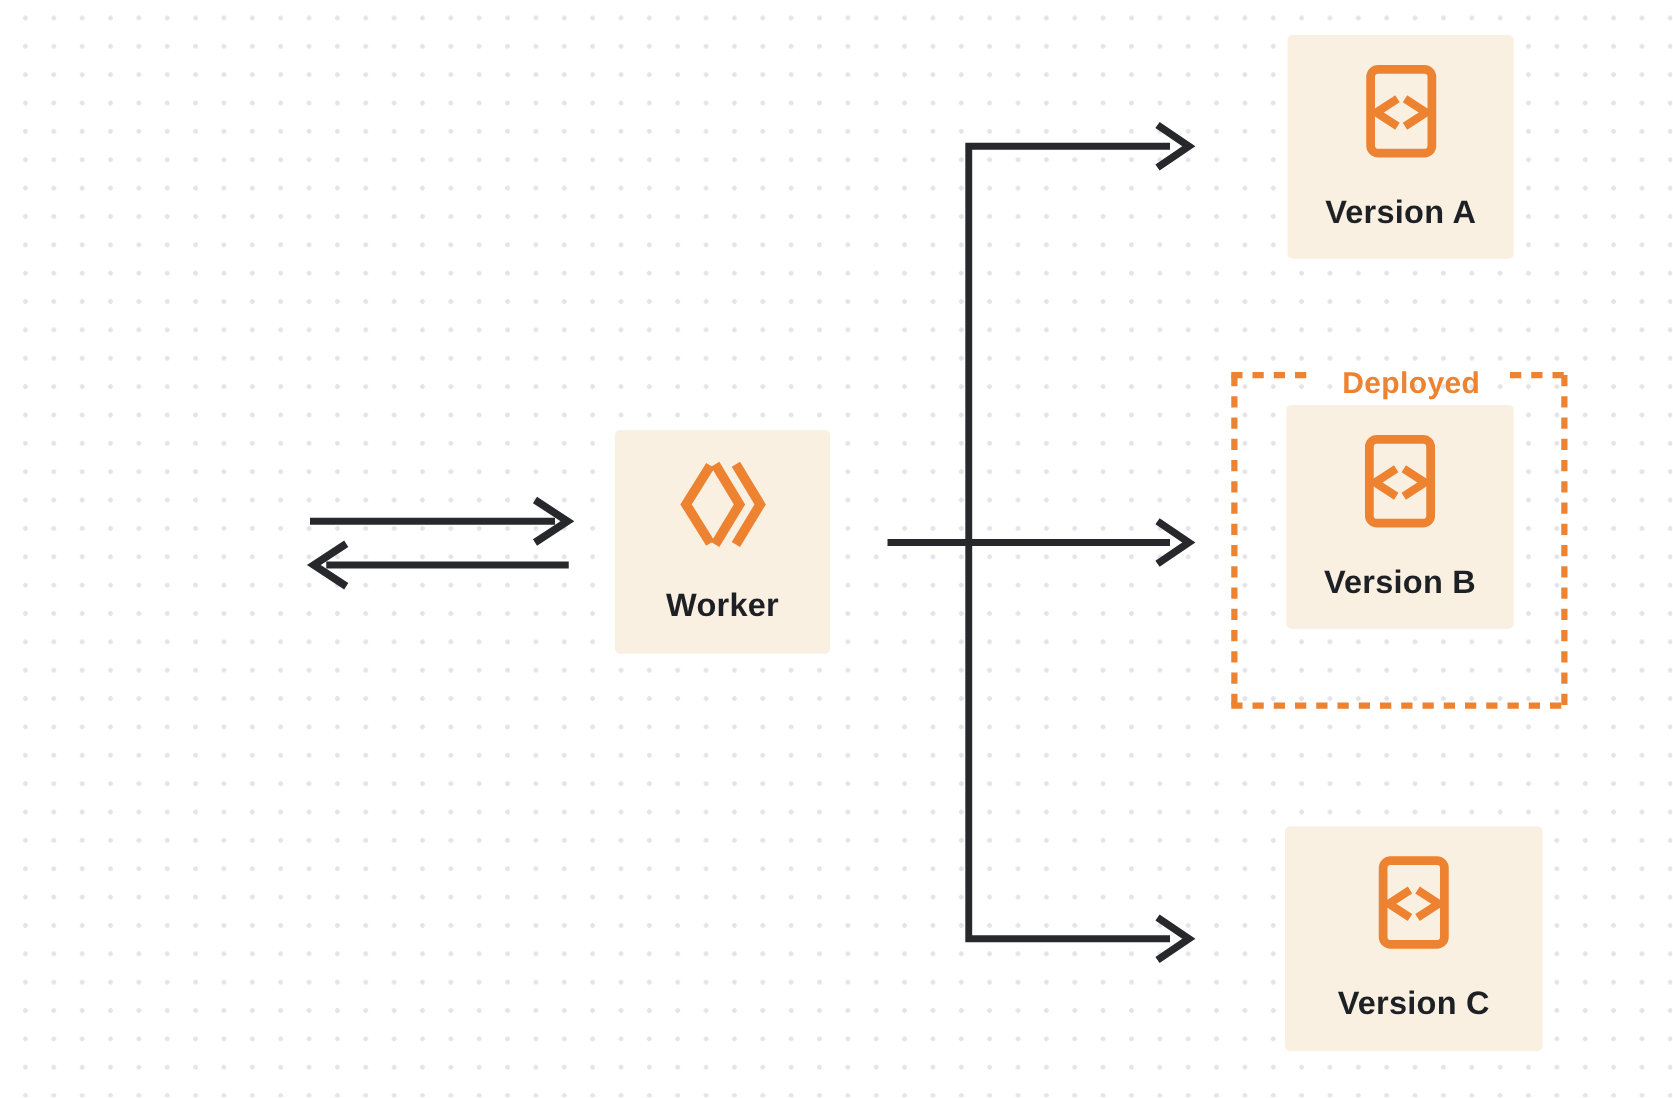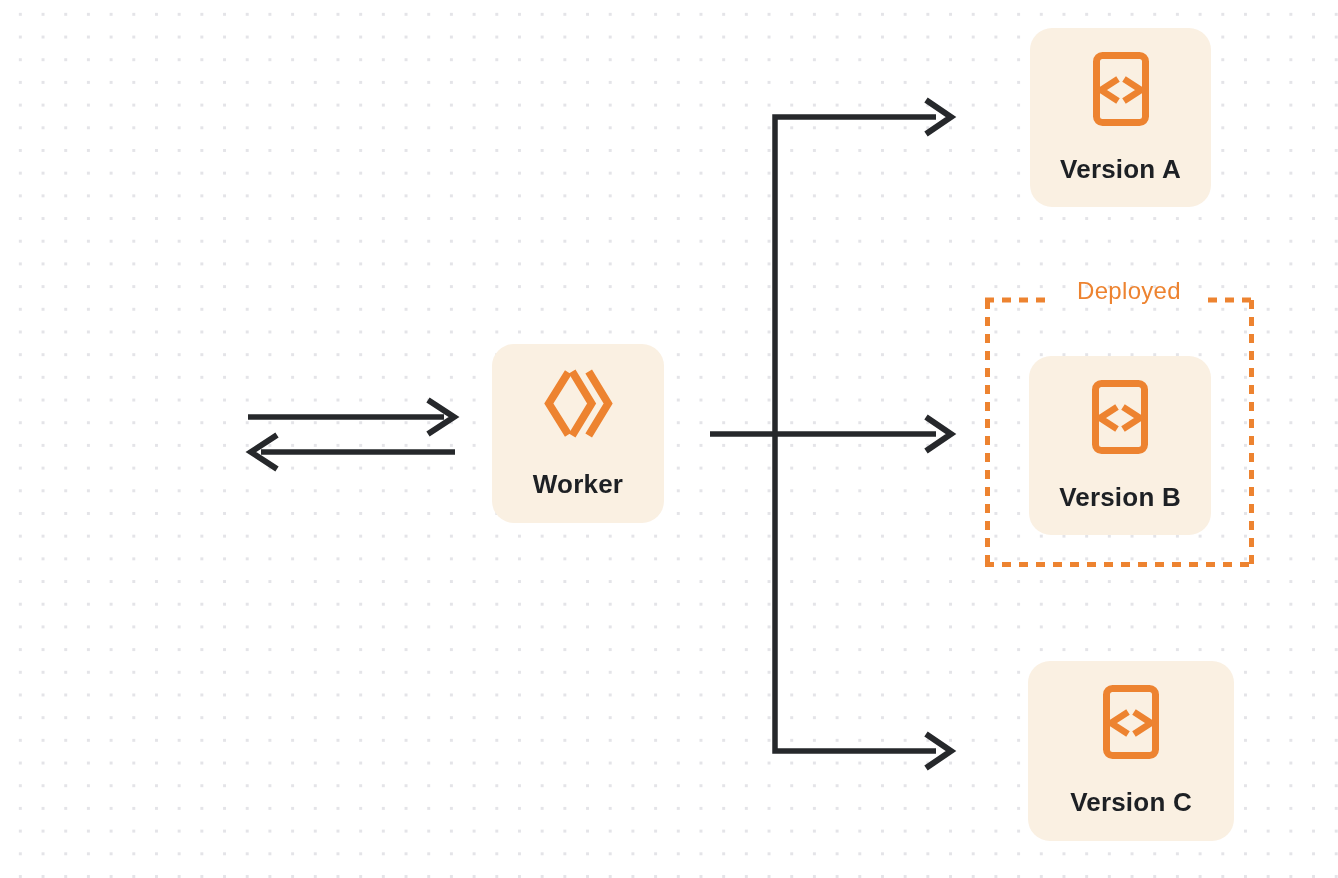--- a/index.html
+++ b/index.html
@@ -45,21 +45,21 @@
   }
   .dash-border{
     stroke:var(--accent-orange);
     stroke-width:5;
     fill:none;
     stroke-dasharray:9 8;
     stroke-linecap:butt;
   }
   .node{
     position:absolute;
-    border-radius:22px;
+    border-radius:4px;
     display:flex;
     flex-direction:column;
     align-items:center;
     justify-content:center;
   }
   .node-label{
     font-size:26px;
     font-weight:700;
     color:var(--text-dark);
     letter-spacing:.2px;
@@ -67,21 +67,21 @@
   }
   .node-client{
     left:30px;top:344px;width:182px;height:181px;
     background:var(--client-gray-bg);
   }
   .node-cream{
     background:var(--node-cream-bg);
   }
   .node-worker{left:492px;top:344px;width:172px;height:179px;}
   .node-version-a{left:1030px;top:28px;width:181px;height:179px;}
-  .node-version-b{left:1029px;top:356px;width:182px;height:179px;}
+  .node-version-b{left:1029px;top:324px;width:182px;height:179px;}
   .node-version-c{left:1028px;top:661px;width:206px;height:180px;}
   .node-icon{display:block;margin-bottom:27px;}
   .node-worker .node-icon{margin-bottom:29px;}
   .icon-stroke{
     stroke:var(--accent-orange);
     fill:none;
     stroke-linejoin:miter;
     stroke-linecap:butt;
   }
   .traffic-label{
@@ -91,24 +91,24 @@
     text-align:center;
     color:var(--text-dark);
     font-weight:700;
     font-size:17.5px;
     letter-spacing:1px;
     line-height:32px;
     white-space:nowrap;
   }
   .deployed-label{
     position:absolute;
-    left:1129px;top:277px;
+    left:1129px;top:293px;
     transform:translateX(-50%);
     color:var(--accent-orange);
-    font-weight:400;
+    font-weight:700;
     font-size:24px;
     letter-spacing:.3px;
     white-space:nowrap;
   }
 </style>
 </head>
 <body>
 
 <div class="canvas">
 

